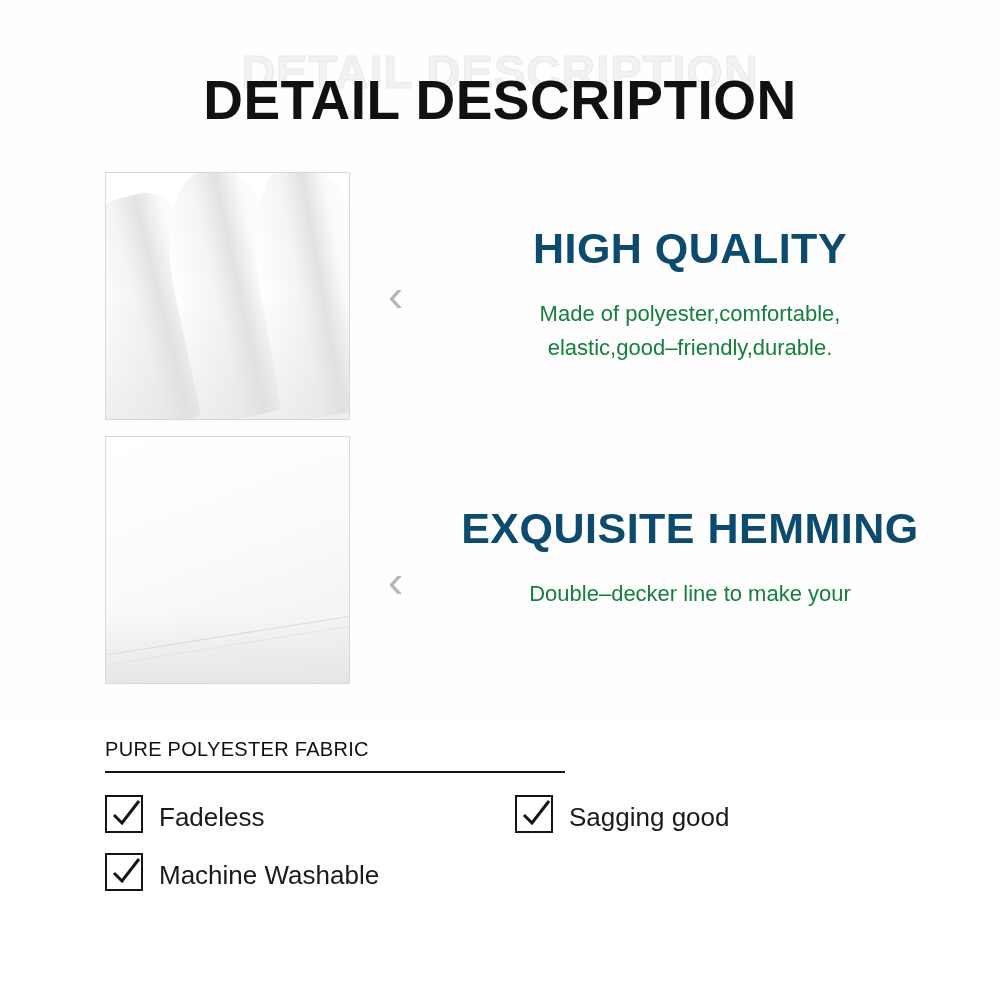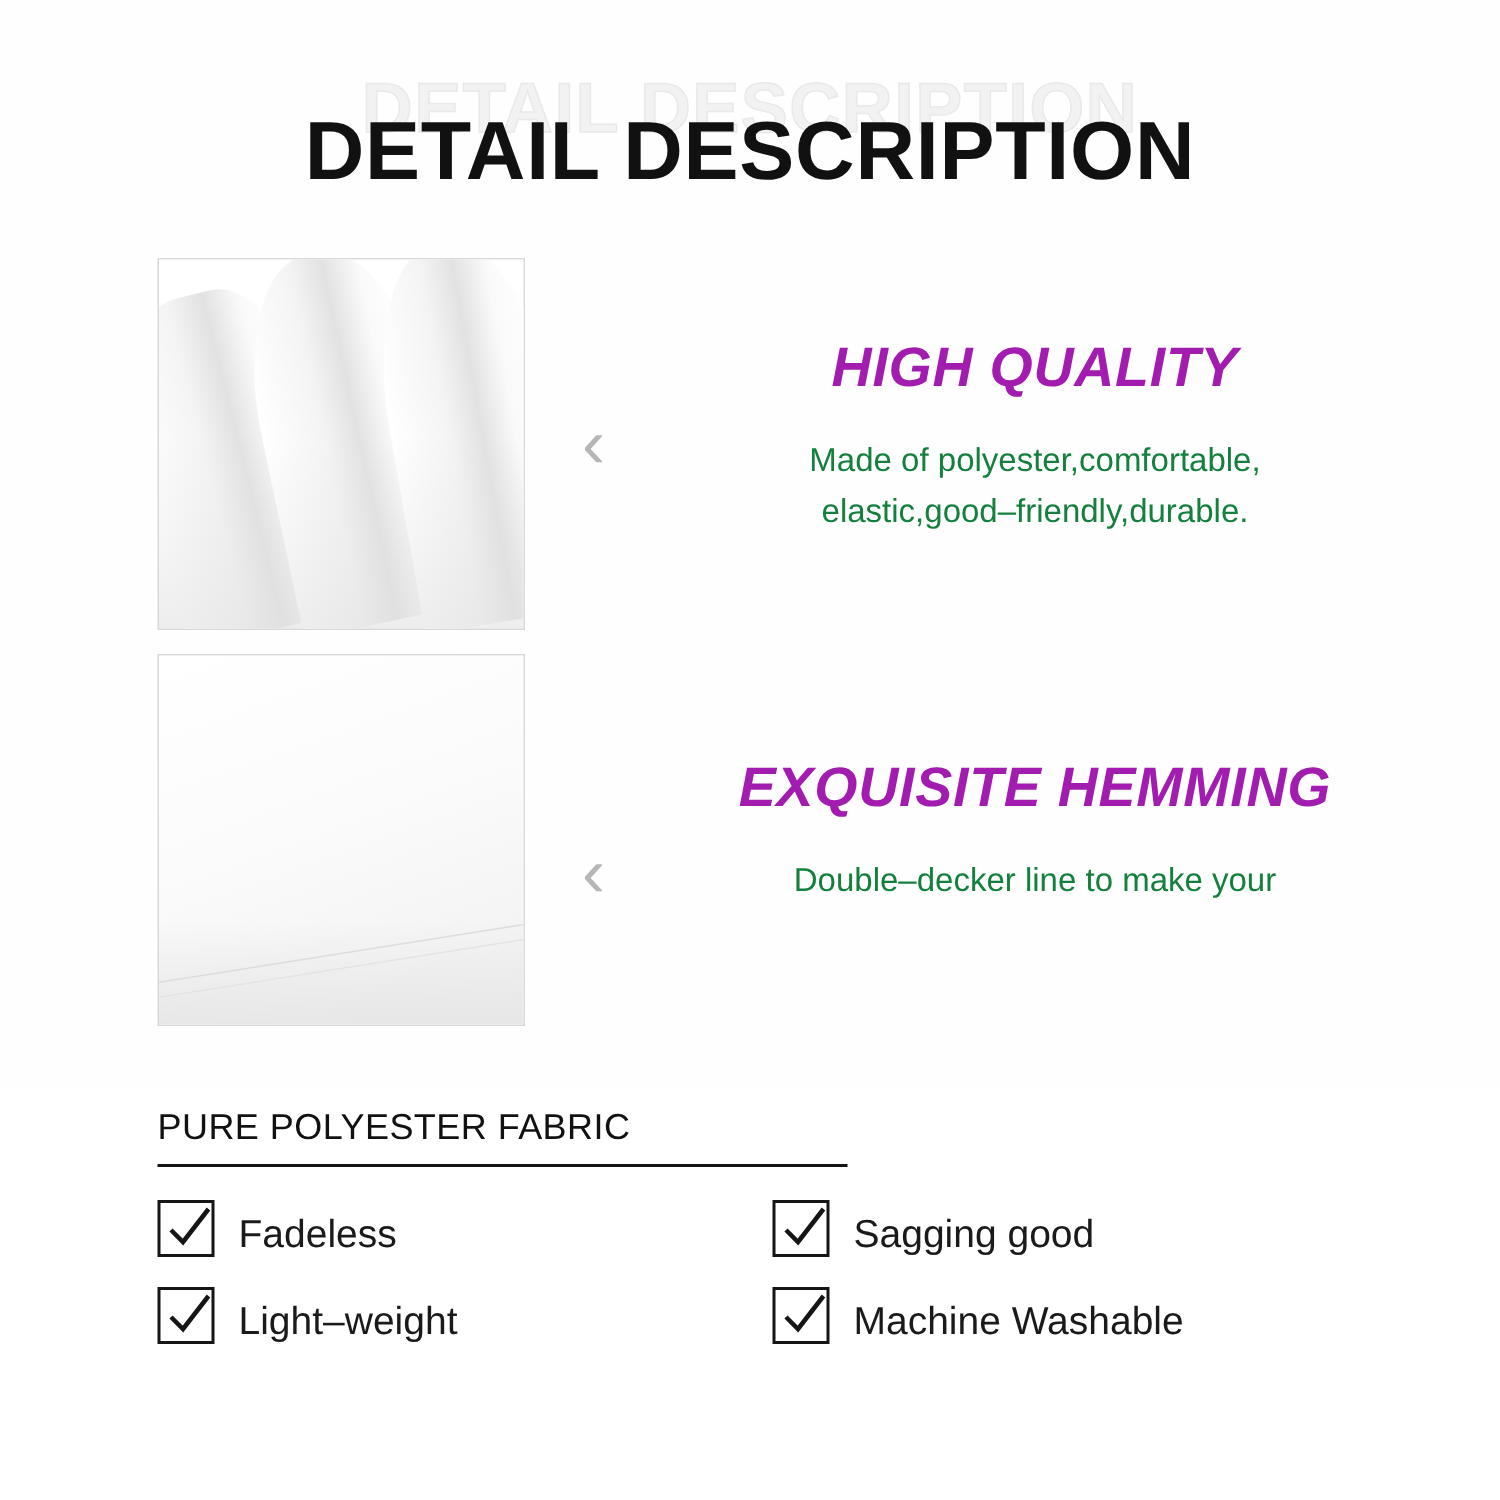--- a/index.html
+++ b/index.html
@@ -146,43 +146,42 @@
   .feature-text {
     position: absolute;
     left: 430px;
     width: 520px;
     text-align: center;
   }
   .feature-1 .feature-text { top: 52px; }
   .feature-2 .feature-text { top: 68px; }
 
   .feature-heading {
-    font-size: 37px;
+    font-size: 43px;
     font-weight: bold;
     letter-spacing: 0.5px;
-    color: #a21caf;
+    color: #0c4a6e;
     margin: 0 0 24px 0;
     white-space: nowrap;
-    font-style: italic;
   }
   .feature-body {
     font-size: 22px;
     line-height: 1.55;
     color: #15803d;
   }
 
   
   .fabric {
     position: absolute;
     left: 105px;
     top: 738px;
     width: 800px;
   }
   .fabric-title {
-    font-size: 24px;
+    font-size: 20px;
     font-weight: normal;
     color: #111111;
     letter-spacing: 0.3px;
     padding-bottom: 10px;
   }
   .fabric-rule {
     width: 460px;
     height: 2px;
     background: #151515;
     margin-bottom: 22px;
@@ -275,28 +274,20 @@
 
       <div class="check-item">
         <span class="checkbox">
           <svg width="32" height="32" viewBox="0 0 32 32" aria-hidden="true">
             <path d="M4 17 L12 25 L29 3" fill="none" stroke="#151515" stroke-width="3"></path>
           </svg>
         </span>
         <span class="check-label">Sagging good</span>
       </div>
 
-      <div class="check-item">
-        <span class="checkbox">
-          <svg width="32" height="32" viewBox="0 0 32 32" aria-hidden="true">
-            <path d="M4 17 L12 25 L29 3" fill="none" stroke="#151515" stroke-width="3"></path>
-          </svg>
-        </span>
-        <span class="check-label">Light–weight</span>
-      </div>
 
       <div class="check-item">
         <span class="checkbox">
           <svg width="32" height="32" viewBox="0 0 32 32" aria-hidden="true">
             <path d="M4 17 L12 25 L29 3" fill="none" stroke="#151515" stroke-width="3"></path>
           </svg>
         </span>
         <span class="check-label">Machine Washable</span>
       </div>
 

